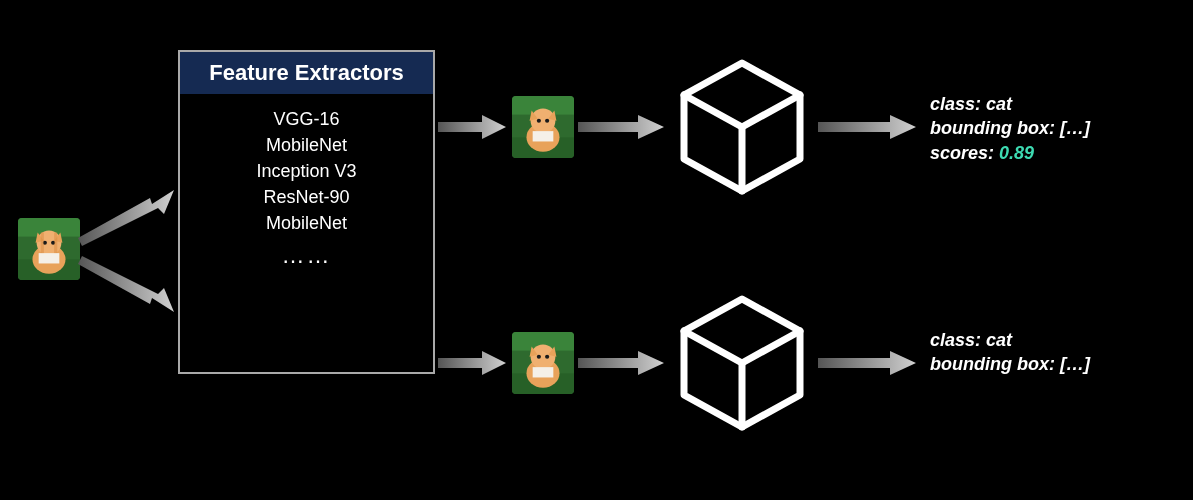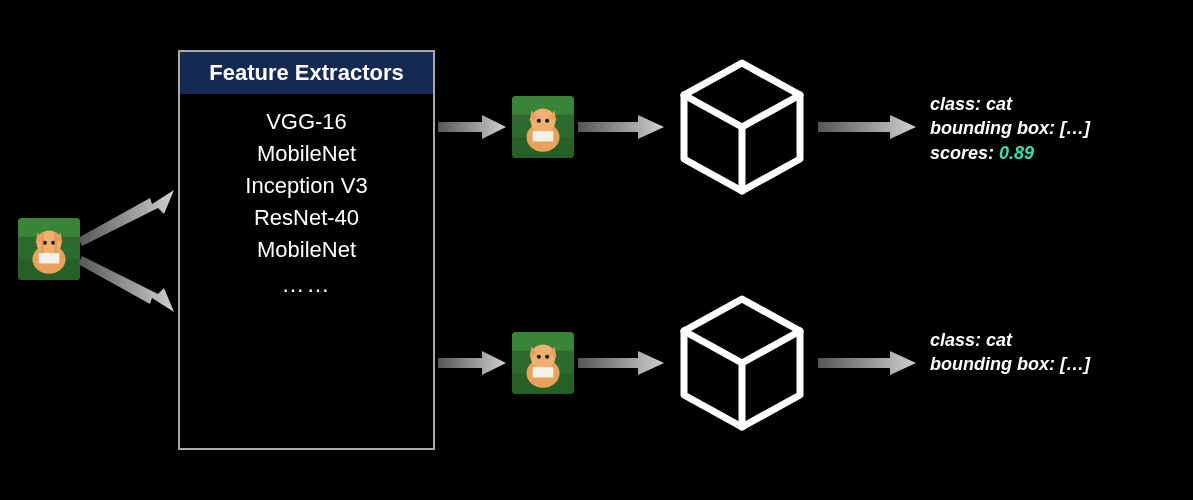--- a/index.html
+++ b/index.html
@@ -27,39 +27,39 @@
     .cat-svg { width: 100%; height: 100%; display: block; }
     .arrow {
       position: absolute;
     }
     .arrow svg { display: block; }
     .fe-box {
       position: absolute;
       left: 178px;
       top: 50px;
       width: 257px;
-      height: 400px;
+      height: 324px;
       background: #000;
       border: 2px solid #a9a9a9;
     }
     .fe-header {
       background: #152a52;
       color: #fff;
       font-weight: bold;
       text-align: center;
       padding: 8px 6px;
       font-size: 22px;
       font-family: Arial, Helvetica, sans-serif;
     }
     .fe-list {
       text-align: center;
       padding: 12px 6px 0 6px;
     }
     .fe-item {
-      font-size: 22px;
+      font-size: 18px;
       line-height: 1.45;
       color: #fff;
       font-family: Helvetica, Arial, sans-serif;
     }
     .fe-more {
       font-size: 23px;
       color: #fff;
       letter-spacing: 2px;
       margin-top: 6px;
     }
@@ -126,21 +126,21 @@
       <polygon points="0,12 72,52 74,46 96,60 86,36 80,42 4,4" fill="url(#g2)"></polygon>
     </svg>
   </div>
 
   <div class="fe-box">
     <div class="fe-header">Feature Extractors</div>
     <div class="fe-list">
       <div class="fe-item">VGG-16</div>
       <div class="fe-item">MobileNet</div>
       <div class="fe-item">Inception V3</div>
-      <div class="fe-item">ResNet-40</div>
+      <div class="fe-item">ResNet-90</div>
       <div class="fe-item">MobileNet</div>
       <div class="fe-more">……</div>
     </div>
   </div>
 
   <div class="arrow" style="left:438px; top:112px;">
     <svg width="70" height="30">
       <defs>
         <linearGradient id="g3" x1="0%" y1="0%" x2="100%" y2="0%">
           <stop offset="0%" stop-color="#555"></stop>

